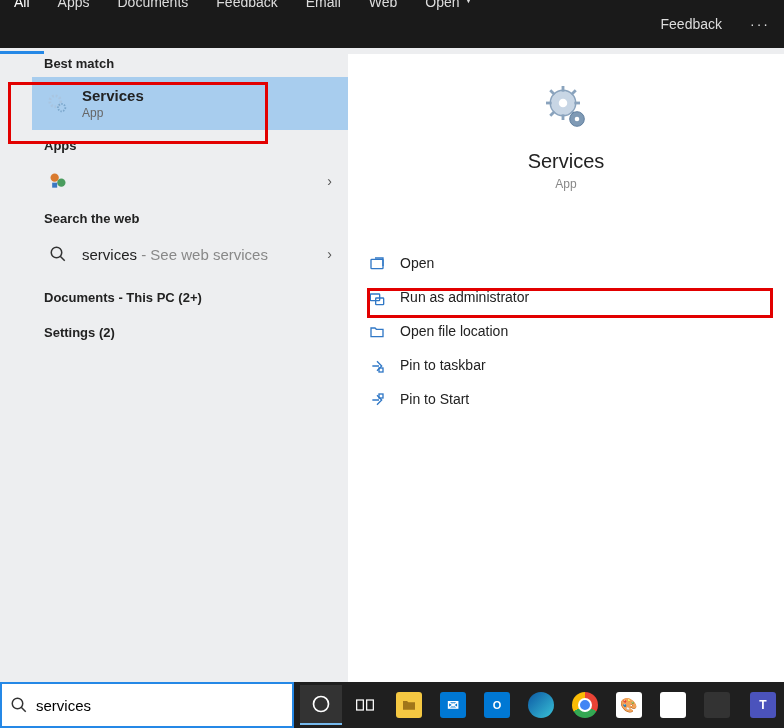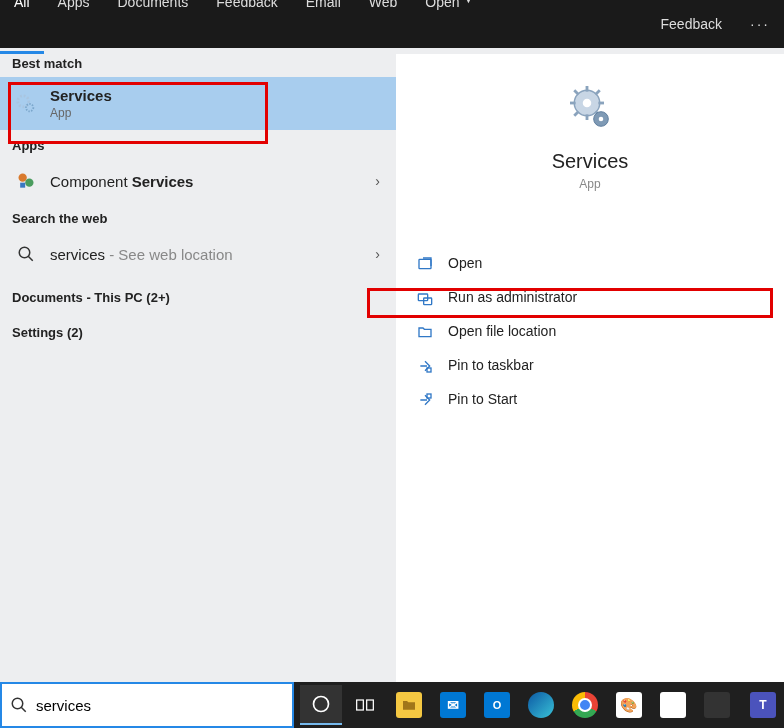--- a/index.html
+++ b/index.html
@@ -7,21 +7,21 @@
 
 .topbar { background: #1a1a1a; height: 48px; display: flex; align-items: center; color: #fff; font-size: 14px; }
 .tab { padding: 0 14px; height: 60px; display: flex; cursor: pointer; color: #ddd; }
 .tab.active { border-bottom: 3px solid #2588e6; color: #fff; font-weight: 500; }
 .tab .chev { margin-left: 4px; font-size: 10px; }
 .topbar .spacer { flex: 1; }
 .feedback { padding: 0 14px; color: #ddd; cursor: pointer; }
 .more-dots { padding: 0 14px; color: #ddd; cursor: pointer; letter-spacing: 2px; }
 
 .main { display: flex; height: 634px; background: #edeef0; }
-.left { width: 396px; display: flex; flex-direction: column; }
+.left { width: 348px; display: flex; flex-direction: column; padding-left: 32px; }
 .right { flex: 1; background: #fff; border-top: 6px solid #edeef0; display: flex; flex-direction: column; align-items: stretch; }
 
 .section-label { font-weight: 600; font-size: 13px; padding: 8px 12px 6px; color: #222; }
 
 .result-row { display: flex; align-items: center; padding: 10px 14px; cursor: pointer; position: relative; }
 .result-row .icon-slot { width: 24px; height: 24px; display: flex; align-items: center; justify-content: center; margin-right: 12px; }
 .result-row .title { font-size: 15px; color: #222; }
 .result-row .title b { font-weight: 600; }
 .result-row .sub { font-size: 12px; color: #666; margin-top: 2px; }
 .result-row .chev-r { position: absolute; right: 16px; color: #555; font-size: 14px; }
@@ -104,33 +104,32 @@
 
     <div class="section-label">Apps</div>
     <div class="result-row">
       <div class="icon-slot">
         <svg width="20" height="20" viewBox="0 0 24 24">
             <circle cx="8" cy="8" r="5" fill="#d97a2e"></circle>
             <circle cx="16" cy="14" r="5" fill="#4a9c5e"></circle>
             <rect x="5" y="14" width="6" height="6" fill="#3a78c2"></rect>
           </svg>
       </div>
-      <div class="title"><span>Component </span><b>Services</b></div>
       <span class="chev-r">›</span>
     </div>
 
     <div class="section-label">Search the web</div>
     <div class="result-row">
       <div class="icon-slot">
         <svg width="18" height="18" viewBox="0 0 24 24" fill="none" stroke="#333" stroke-width="2">
             <circle cx="10" cy="10" r="7"></circle>
             <line x1="15" y1="15" x2="21" y2="21"></line>
           </svg>
       </div>
-      <div class="title"><span>services</span><span style="color:#888"> - See web location</span></div>
+      <div class="title"><span>services</span><span style="color:#888"> - See web services</span></div>
       <span class="chev-r">›</span>
     </div>
 
     <div class="section-label" style="padding-top:14px">Documents - This PC (2+)</div>
     <div class="section-label" style="padding-top:14px">Settings (2)</div>
   </div>
 
   <div class="right">
     <div class="preview-top">
       <div class="big-icon gear-cluster">

